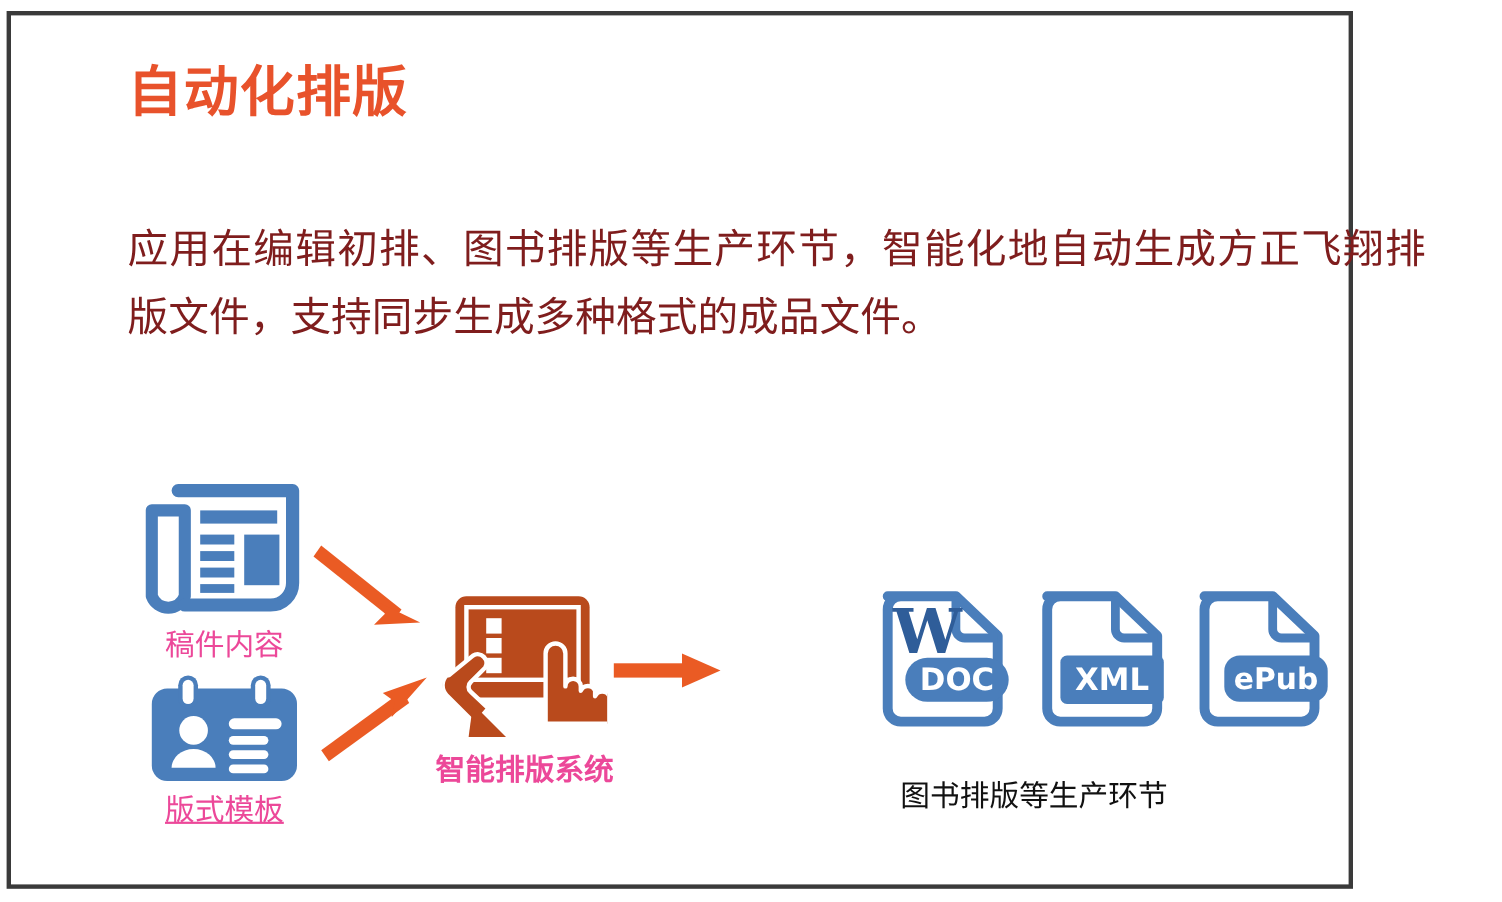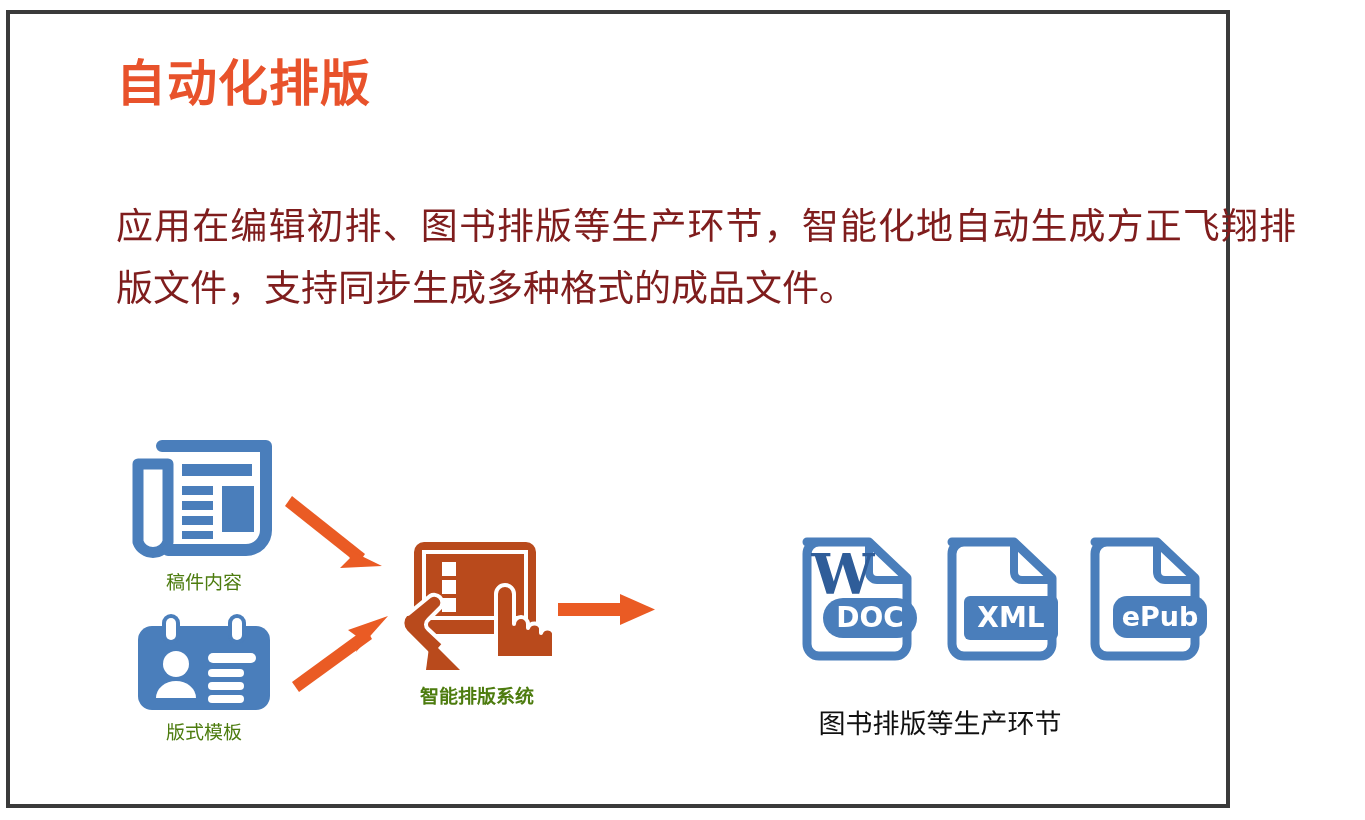--- a/index.html
+++ b/index.html
@@ -69,33 +69,33 @@
   .node {
     position: absolute;
   }
   .node-icon {
     display: block;
   }
   .node-label {
     position: absolute;
     left: 50%;
     transform: translateX(-50%);
-    font-size: 19px;
-    color: #4d7c0f;
+    font-size: 27px;
+    color: #ec4899;
     white-space: nowrap;
     line-height: 1.1;
   }
 
   
   #node-manuscript { left: 118px; top: 20px; width: 152px; }
   #node-manuscript .node-label { top: 138px; }
 
   
   #node-template { left: 124px; top: 198px; width: 140px; }
-  #node-template .node-label { top: 110px; }
+  #node-template .node-label { top: 110px; text-decoration: underline; }
 
   
   #node-system { left: 392px; top: 122px; width: 150px; }
   #node-system .node-label { top: 150px; font-weight: bold; }
 
   
   .output-group {
     position: absolute;
     left: 630px;
     top: 118px;

